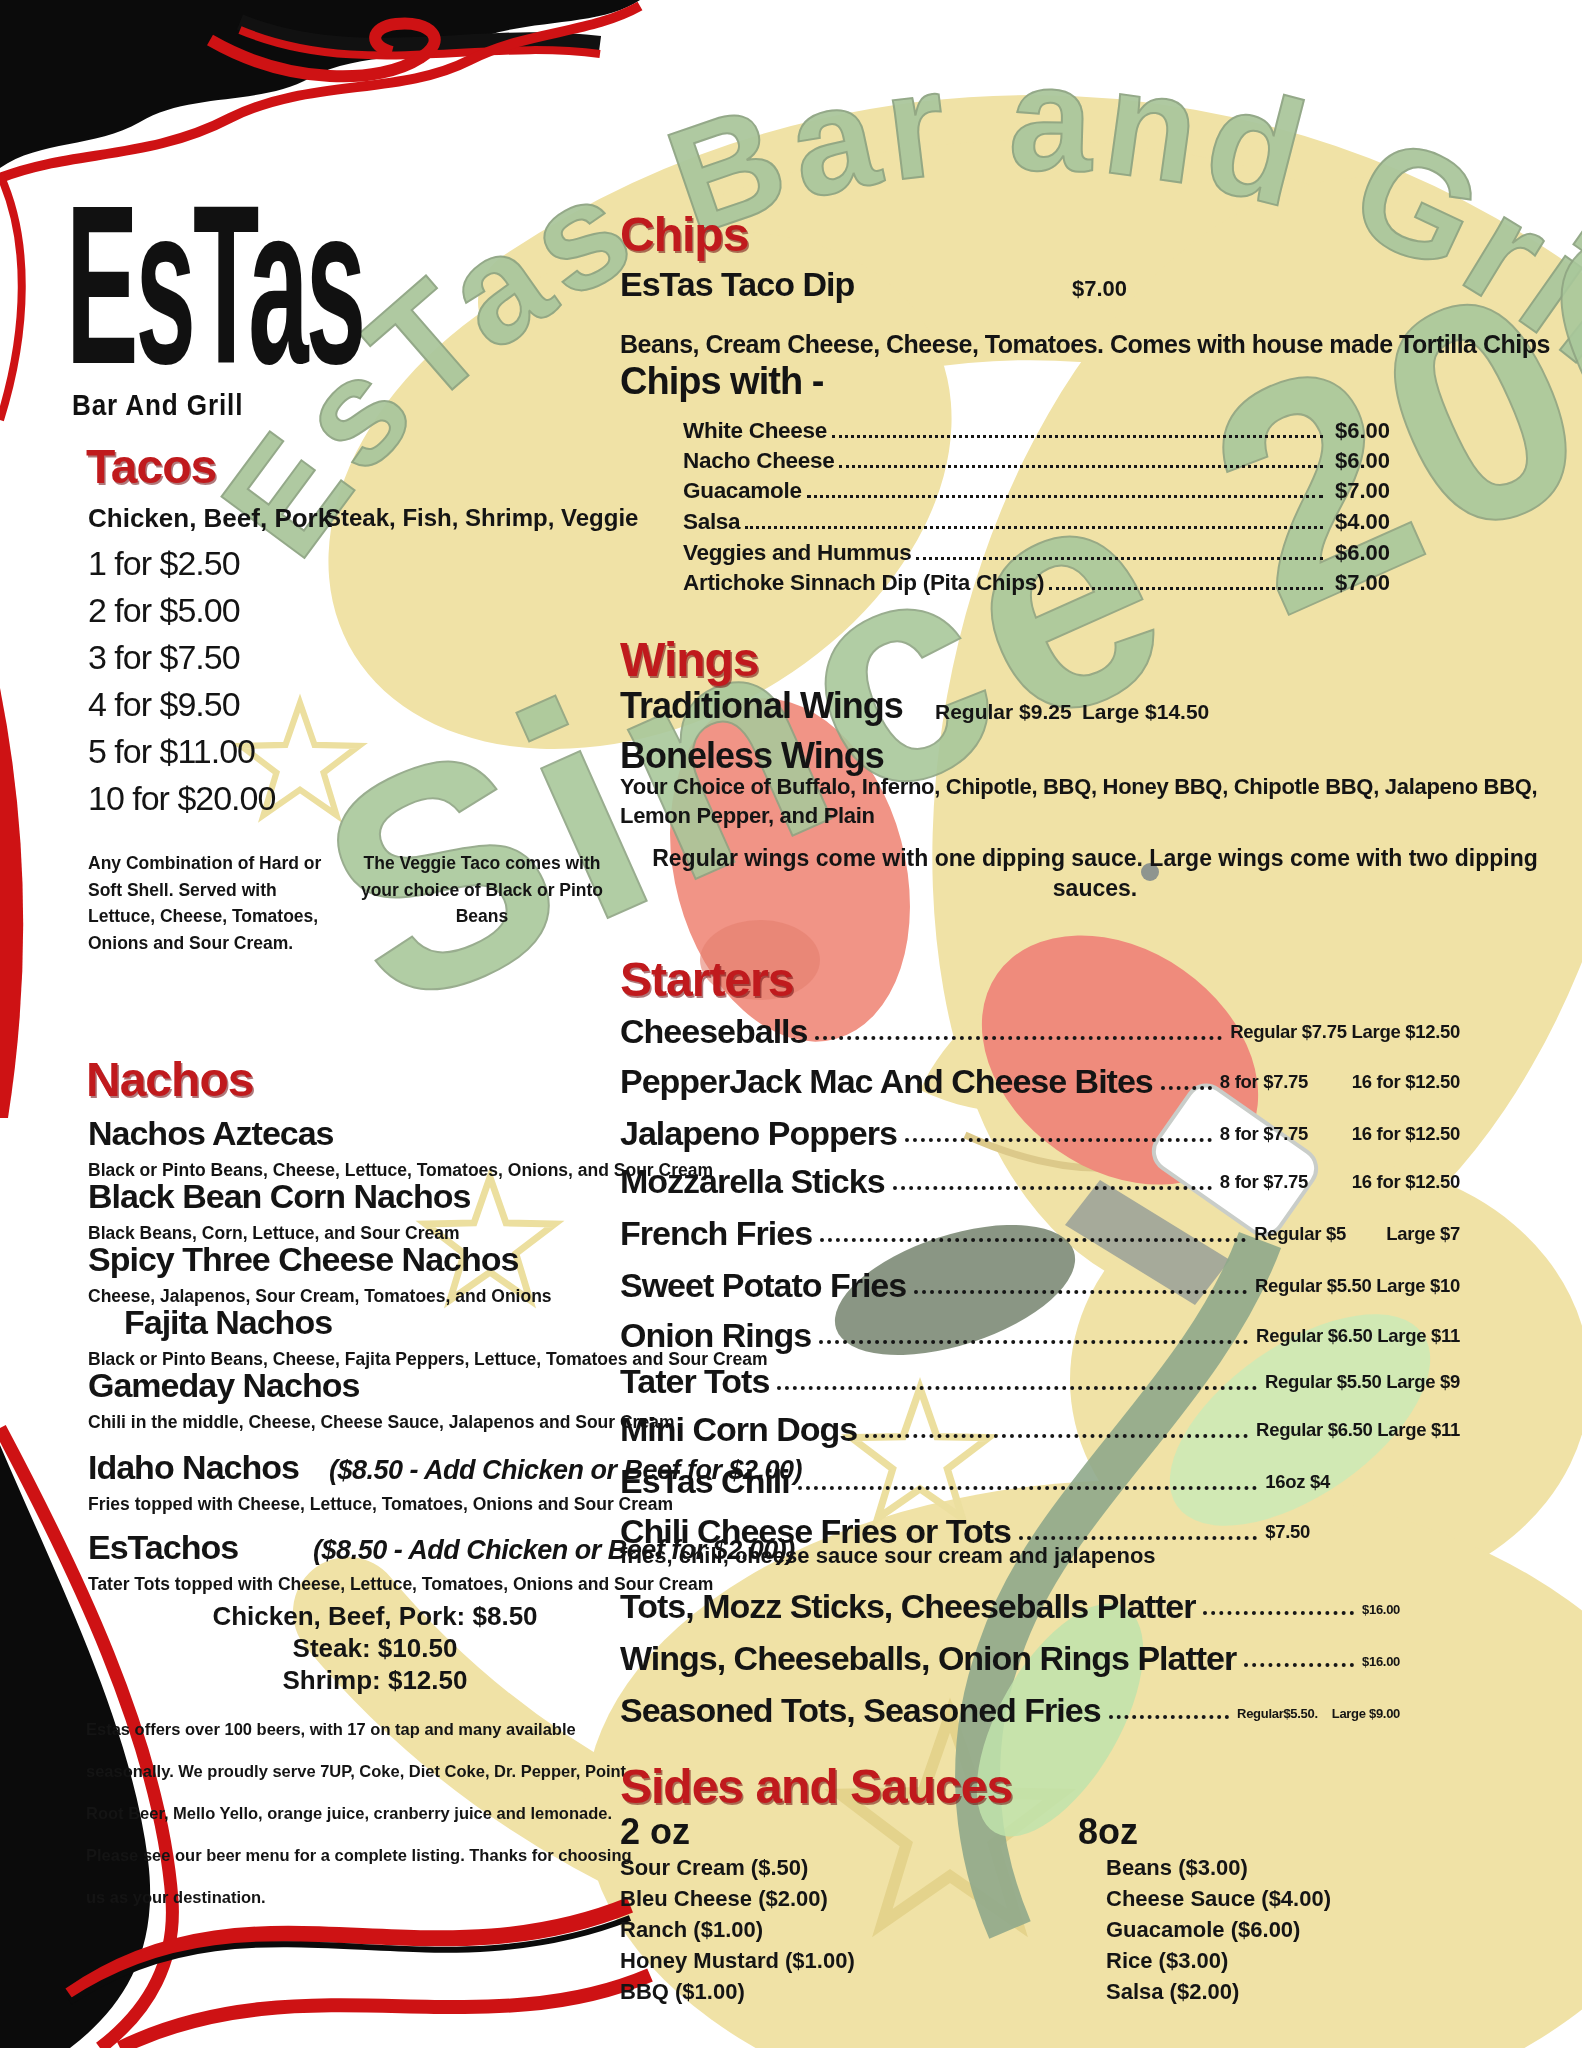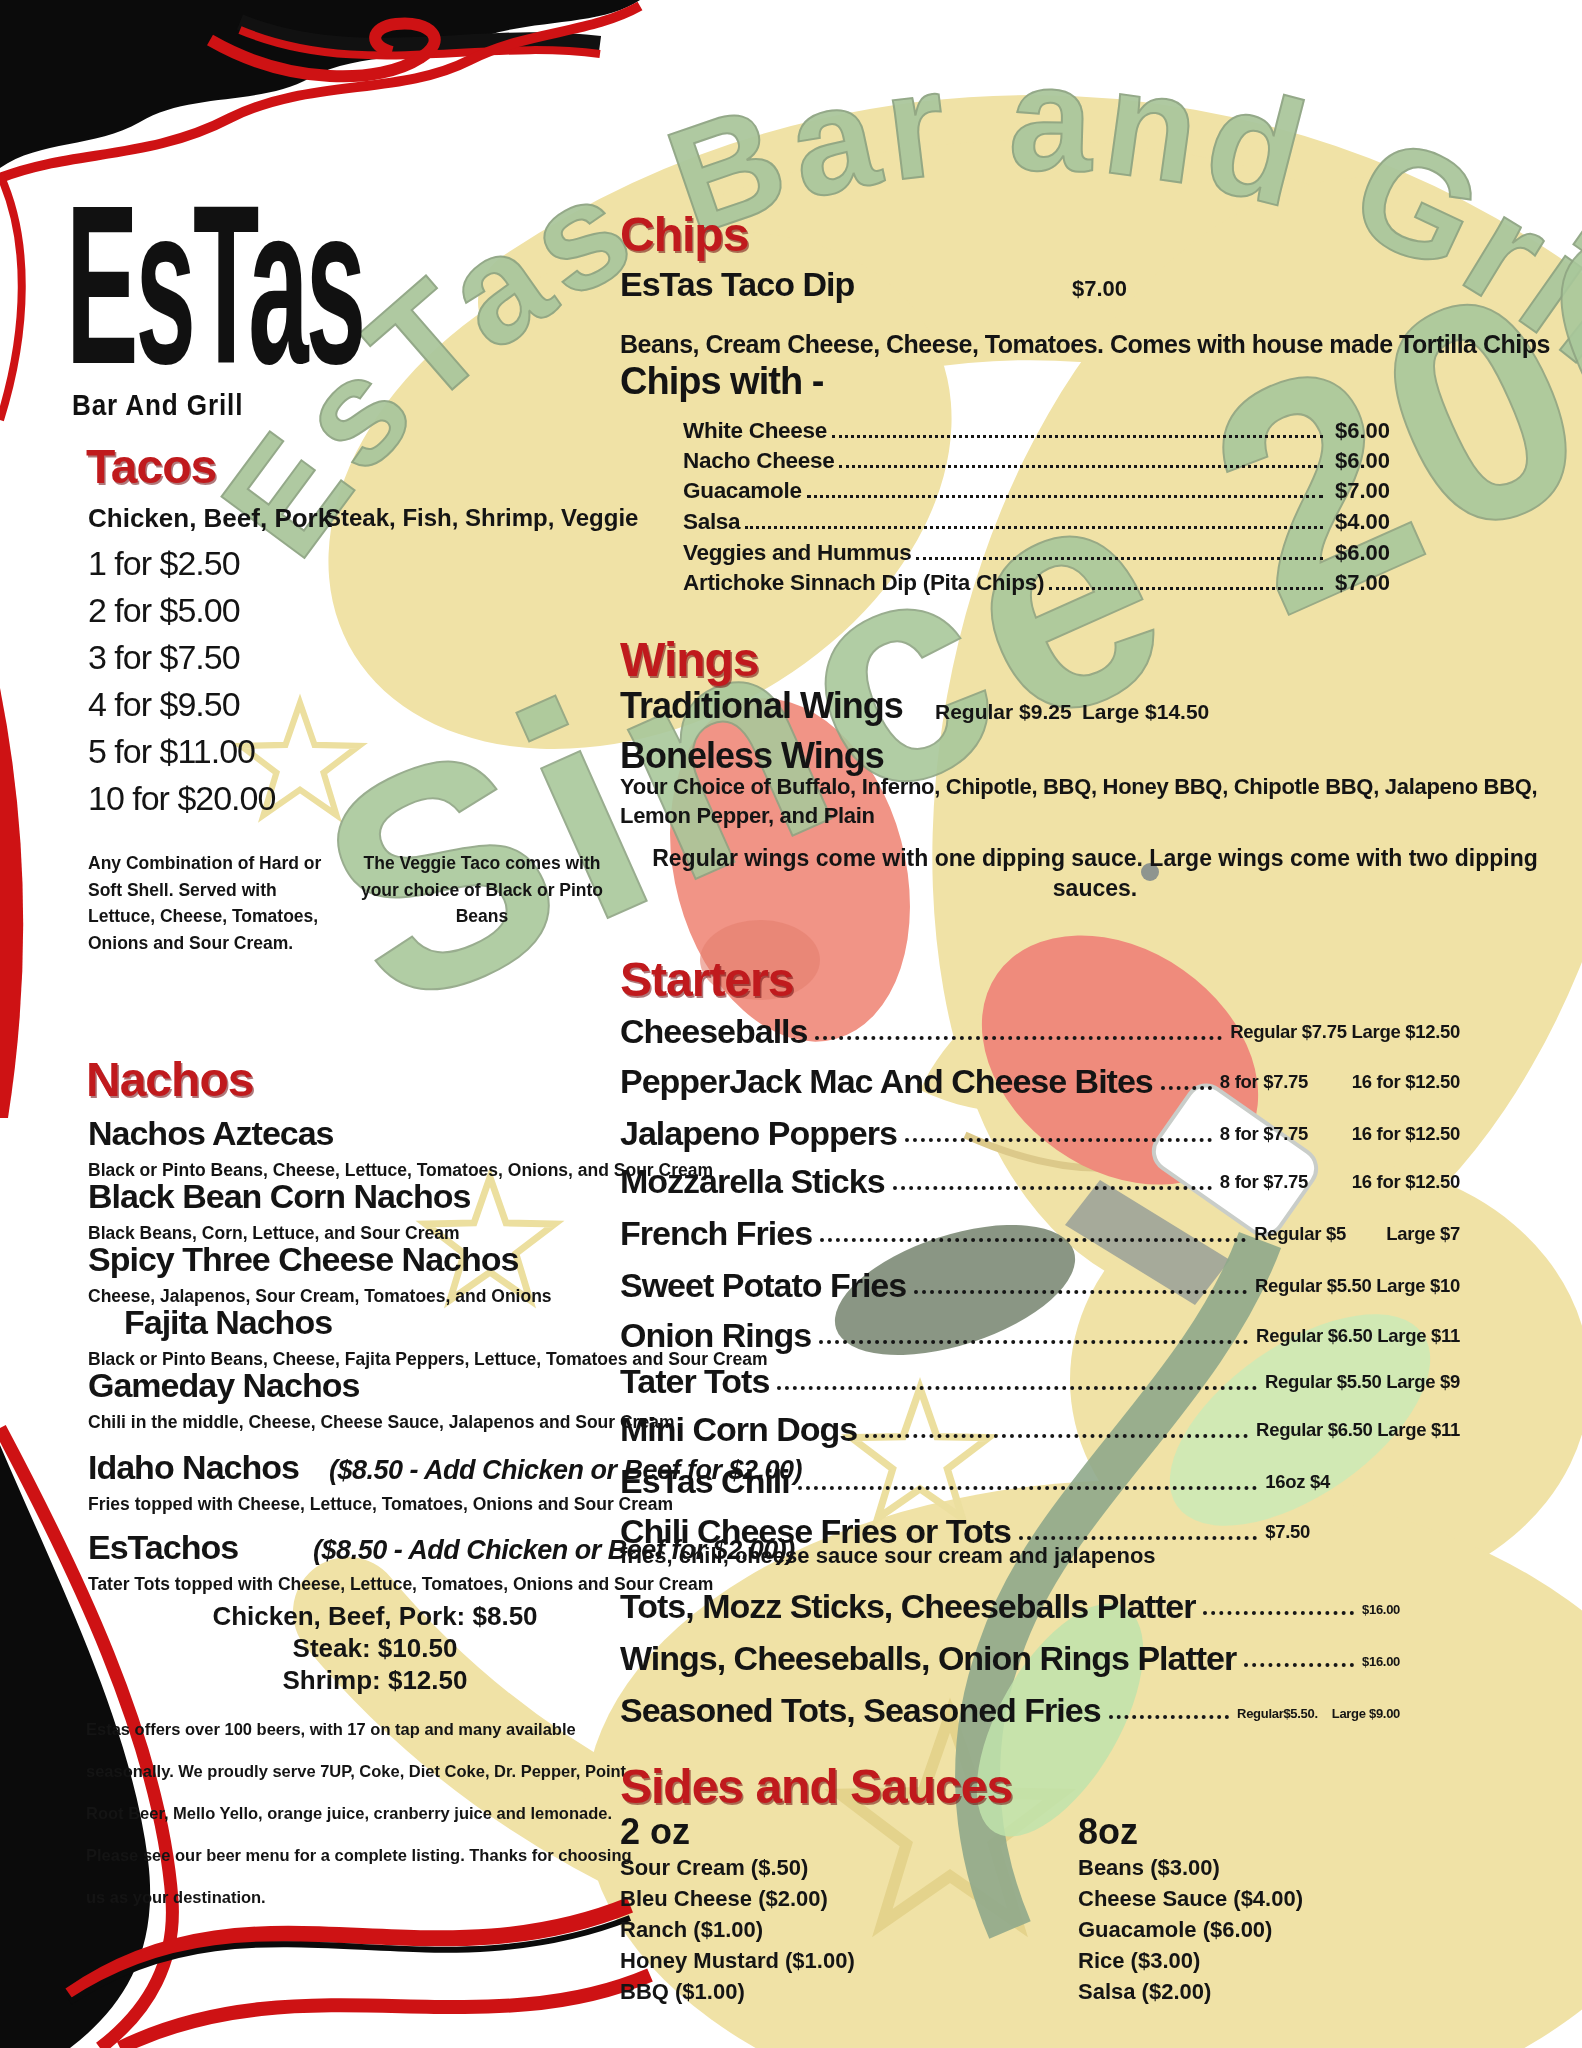--- a/index.html
+++ b/index.html
@@ -64,21 +64,21 @@
   .srow.two .p1{min-width:118px;}
   .w840{width:840px;} .w710{width:710px;} .w690{width:690px;} .w780{width:780px;}
   .psm .p1,.psm .p2{font-size:13px;}
   #chili-desc{left:620px;top:1543px;font-size:22px;font-weight:bold;white-space:nowrap;}
   
   #sides-title{left:620px;top:1763px;}
   #sides-h1{left:620px;top:1814px;font-size:36px;font-weight:bold;line-height:1;}
   #sides-h2{left:1078px;top:1814px;font-size:36px;font-weight:bold;line-height:1;}
   .sides-list{font-size:22px;font-weight:bold;line-height:31px;white-space:pre-line;}
   #sides-list1{left:620px;top:1852px;}
-  #sides-list2{left:1078px;top:1852px;}
+  #sides-list2{left:1106px;top:1852px;}
 </style>
 </head>
 <body>
 
 <div id="page">
 
   <svg id="decor" viewBox="0 0 1582 2048" xmlns="http://www.w3.org/2000/svg">
     <defs>
       <path id="arcpath" d="M160,1040 A870,870 0 0 1 1900,1040"></path>
     </defs>

